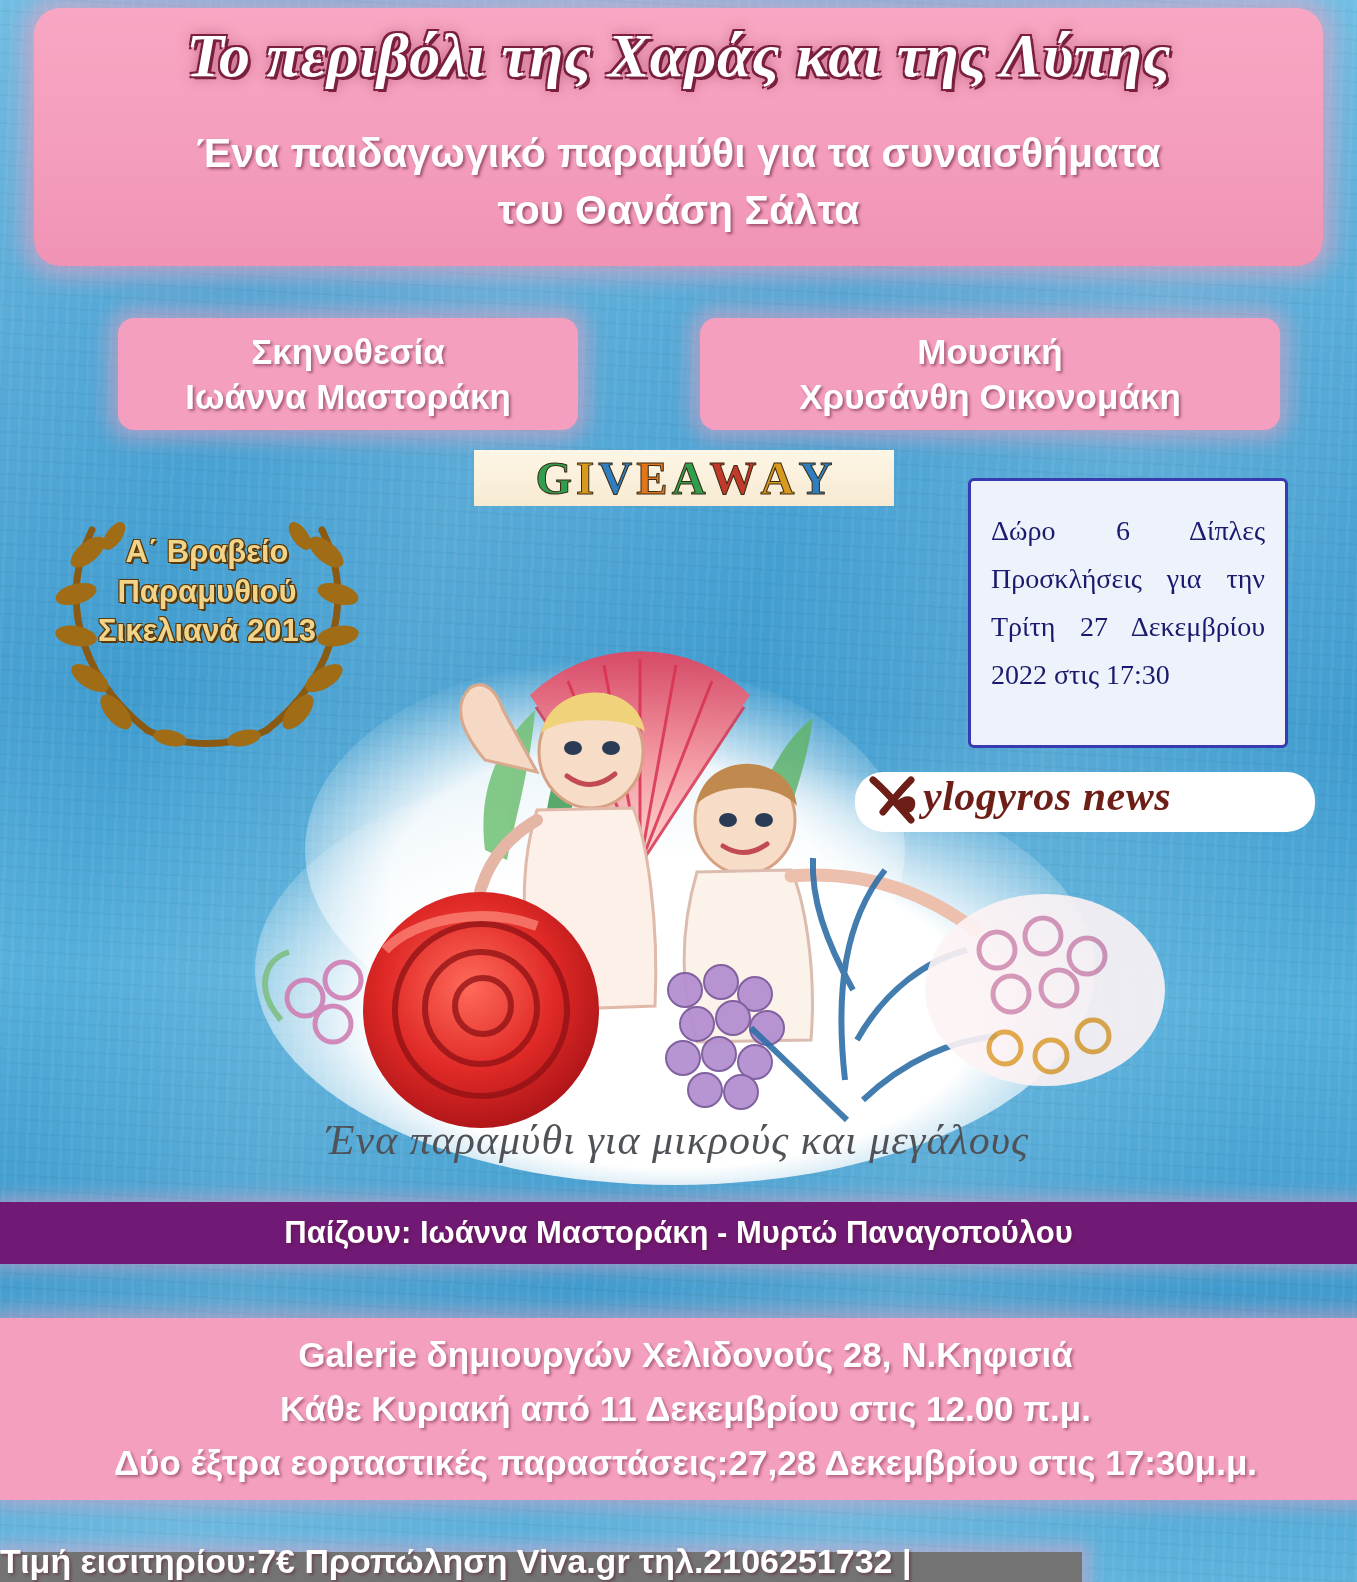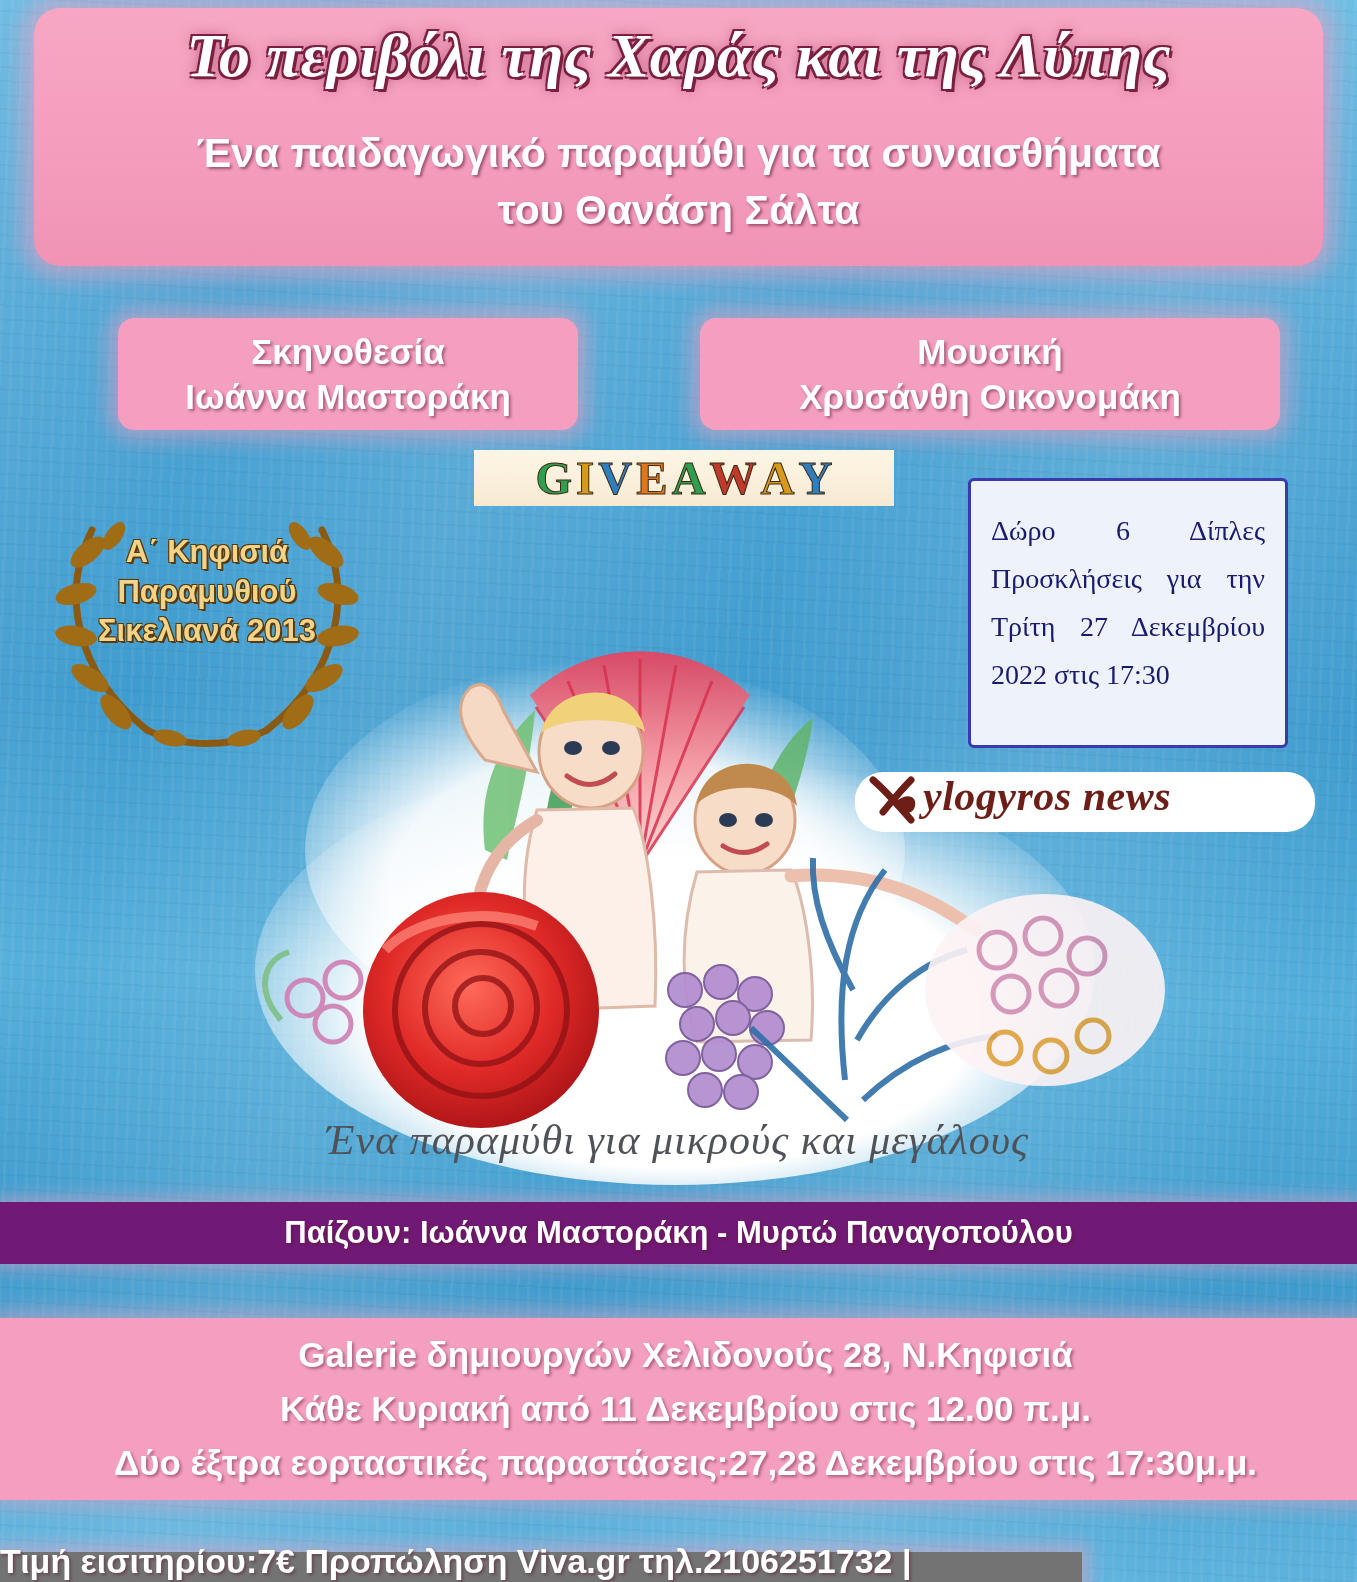--- a/index.html
+++ b/index.html
@@ -299,21 +299,21 @@
       <ellipse cx="286" cy="146" rx="21" ry="10" transform="rotate(-10 286 146)"></ellipse>
       <ellipse cx="272" cy="188" rx="21" ry="10" transform="rotate(-32 272 188)"></ellipse>
       <ellipse cx="246" cy="222" rx="21" ry="10" transform="rotate(-50 246 222)"></ellipse>
       <ellipse cx="62" cy="46" rx="16" ry="8" transform="rotate(-55 62 46)"></ellipse>
       <ellipse cx="248" cy="46" rx="16" ry="8" transform="rotate(55 248 46)"></ellipse>
       <ellipse cx="118" cy="248" rx="17" ry="8" transform="rotate(12 118 248)"></ellipse>
       <ellipse cx="192" cy="248" rx="17" ry="8" transform="rotate(-12 192 248)"></ellipse>
     </g>
   </svg>
   <div class="award-text">
-    <div>Α΄ Κηφισιά</div>
+    <div>Α΄ Βραβείο</div>
     <div>Παραμυθιού</div>
     <div>Σικελιανά 2013</div>
   </div>
 </div>
 
 <div class="giveaway">
   <span class="gw0">G</span>
   <span class="gw1">I</span>
   <span class="gw2">V</span>
   <span class="gw3">E</span>

